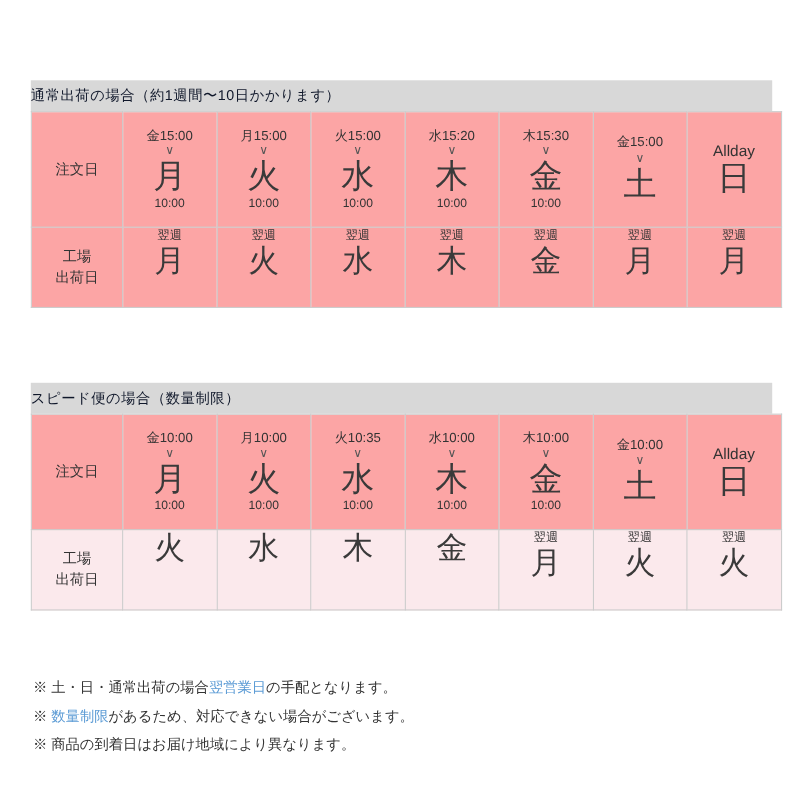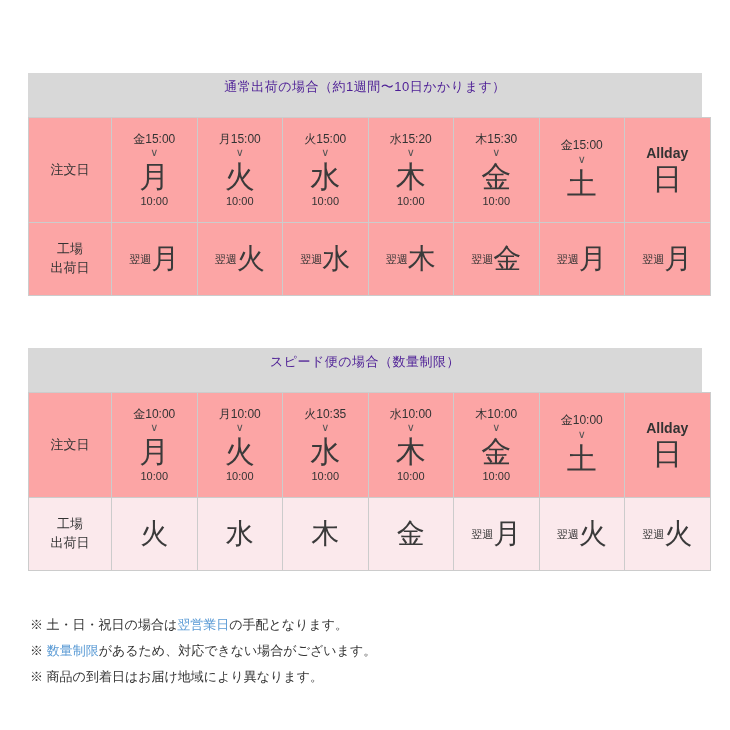--- a/index.html
+++ b/index.html
@@ -22,25 +22,24 @@
   }
   .block {
     position: absolute;
     left: 28px;
     width: 674px;
   }
   #block-normal { top: 73px; }
   #block-speed  { top: 348px; }
 
   .block-header {
-    height: 44px;
+    height: 28px;
     line-height: 28px;
-    text-align: center;
     background: #d8d8d8;
-    color: #4c1d95;
+    color: #0f172a;
     font-size: 13px;
     letter-spacing: 0.5px;
   }
 
   table.sched {
     border-collapse: collapse;
     width: 674px;
     table-layout: fixed;
   }
   table.sched td {
@@ -95,30 +94,29 @@
     line-height: 1.2;
     margin-top: 2px;
   }
   .order-big.allday {
     font-size: 30px;
   }
   .allday-label {
     font-size: 14px;
     color: #333333;
     line-height: 1.2;
-    font-weight: bold;
   }
 
   
   .ship-cell {
     height: 72px;
     display: flex;
-    flex-direction: row;
+    flex-direction: column;
     align-items: center;
-    justify-content: center;
+    justify-content: flex-start;
   }
   .ship-top {
     font-size: 11px;
     color: #333333;
     line-height: 1.3;
   }
   .ship-big {
     font-size: 28px;
     color: #3a3a3a;
     line-height: 1.15;
@@ -369,21 +367,21 @@
             <div class="ship-big">火</div>
           </div>
         </td>
       </tr>
     </tbody>
       </table>
   </div>
 
   <div class="notes">
     <div class="note">
-      <span>※ 土・日・祝日の場合は</span><span class="hl">翌営業日</span><span>の手配となります。</span>
+      <span>※ 土・日・通常出荷の場合</span><span class="hl">翌営業日</span><span>の手配となります。</span>
     </div>
     <div class="note">
       <span>※ </span><span class="hl">数量制限</span><span>があるため、対応できない場合がございます。</span>
     </div>
     <div class="note">
       <span>※ 商品の到着日はお届け地域により異なります。</span>
     </div>
   </div>
 
 </div>

